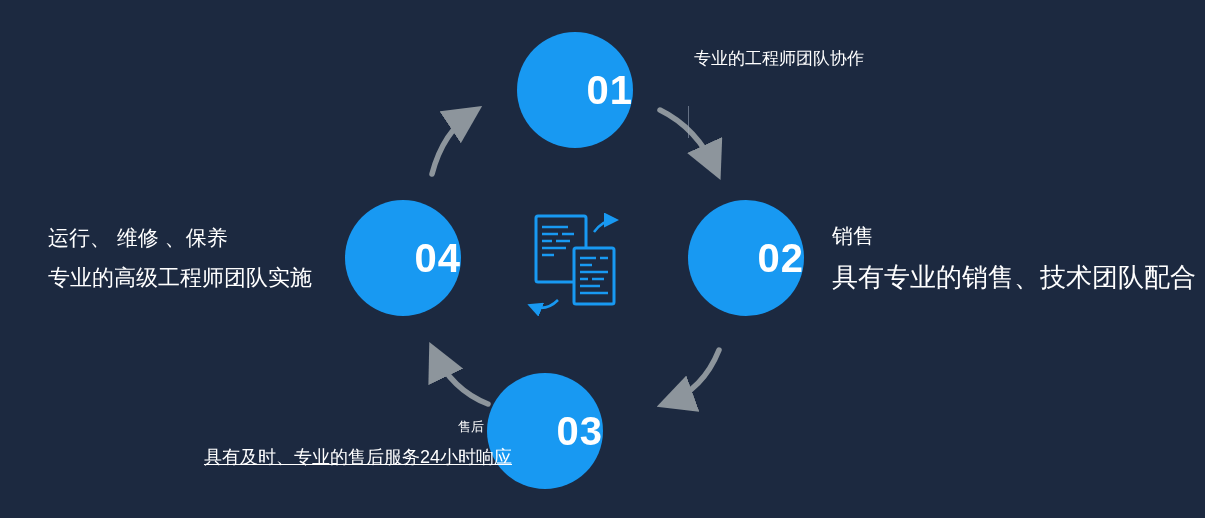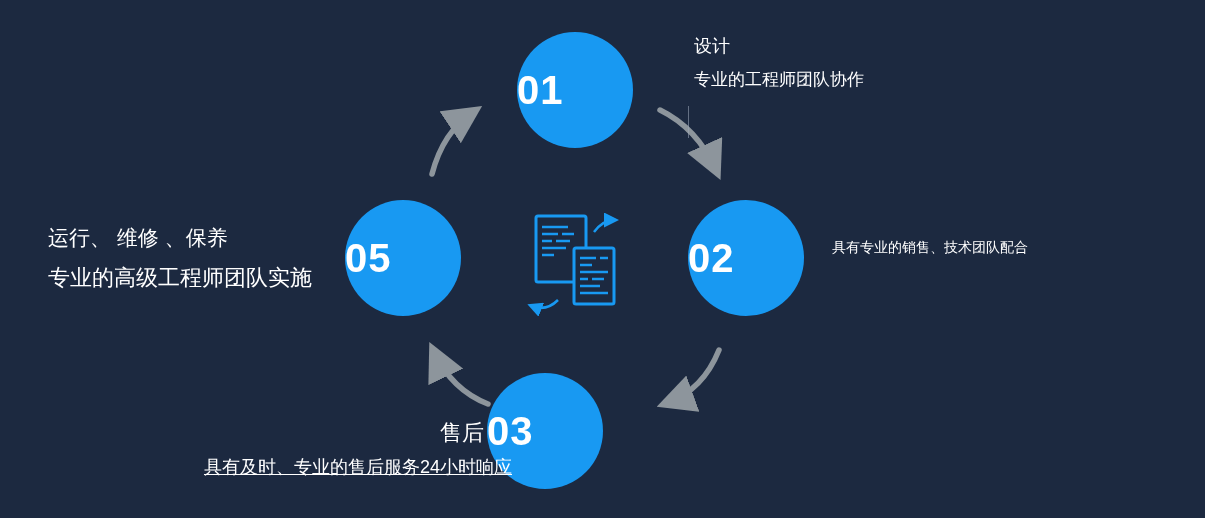--- a/index.html
+++ b/index.html
@@ -10,21 +10,21 @@
     background:#1c2940;
     overflow:hidden;
     font-family:"Liberation Sans","DejaVu Sans",sans-serif;
     color:#ffffff;
   }
   .circle {
     position:absolute;
     width:116px; height:116px;
     border-radius:50%;
     background:#1899f2;
-    display:flex; align-items:center; justify-content:flex-start;
+    display:flex; align-items:center; justify-content:flex-end;
   }
   .circle .num {
     font-size:40px;
     font-weight:bold;
     color:#ffffff;
     letter-spacing:1px;
   }
   .c1 { left:517px; top:32px; }
   .c2 { left:688px; top:200px; }
   .c3 { left:487px; top:373px; }
@@ -32,24 +32,24 @@
 
   .label { position:absolute; white-space:nowrap; }
   .label .title, .label .desc { display:block; line-height:1.15; }
 
   .l1 { left:694px; top:36px; }
   .l1 .title { font-size:18px; }
   .l1 .desc  { font-size:17px; margin-top:13px;font-family:Liberation Serif, serif; }
 
   .l2 { left:832px; top:224px; }
   .l2 .title { font-size:21px; }
-  .l2 .desc  { font-size:14px; margin-top:15px; }
+  .l2 .desc  { font-size:26px; margin-top:15px; }
 
   .l3 { right:693px; top:420px; text-align:right; }
-  .l3 .title { font-size:22px; padding-right:28px; }
+  .l3 .title { font-size:13px; padding-right:28px; }
   .l3 .desc  { font-size:18px; margin-top:12px;text-decoration:underline; }
 
   .l4 { right:893px; top:226px; text-align:left; }
   .l4 .title { font-size:21px; }
   .l4 .desc  { font-size:22px; margin-top:15px; }
 
   .tick {
     position:absolute;
     left:688px; top:106px;
     width:1px; height:32px;
@@ -122,31 +122,31 @@
   <div class="circle c1">
     <span class="num">01</span>
   </div>
   <div class="circle c2">
     <span class="num">02</span>
   </div>
   <div class="circle c3">
     <span class="num">03</span>
   </div>
   <div class="circle c4">
-    <span class="num">05</span>
+    <span class="num">04</span>
   </div>
 
   <div class="tick"></div>
 
   <div class="label l1">
-    <span class="title">设计</span>
     <span class="desc">专业的工程师团队协作</span>
   </div>
 
   <div class="label l2">
+    <span class="title">销售</span>
     <span class="desc">具有专业的销售、技术团队配合</span>
   </div>
 
   <div class="label l3">
     <span class="title">售后</span>
     <span class="desc">具有及时、专业的售后服务24小时响应</span>
   </div>
 
   <div class="label l4">
     <span class="title">运行、 维修 、保养</span>

